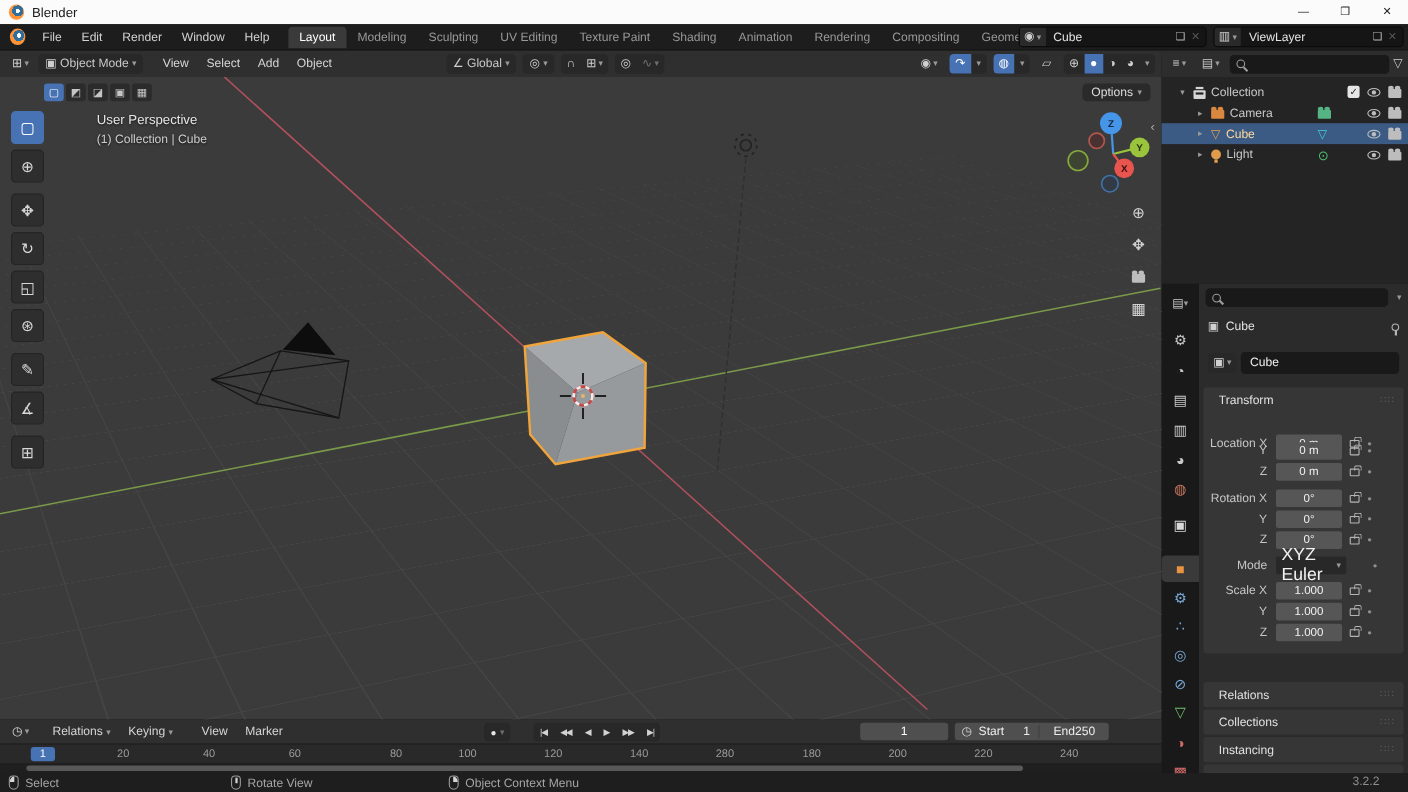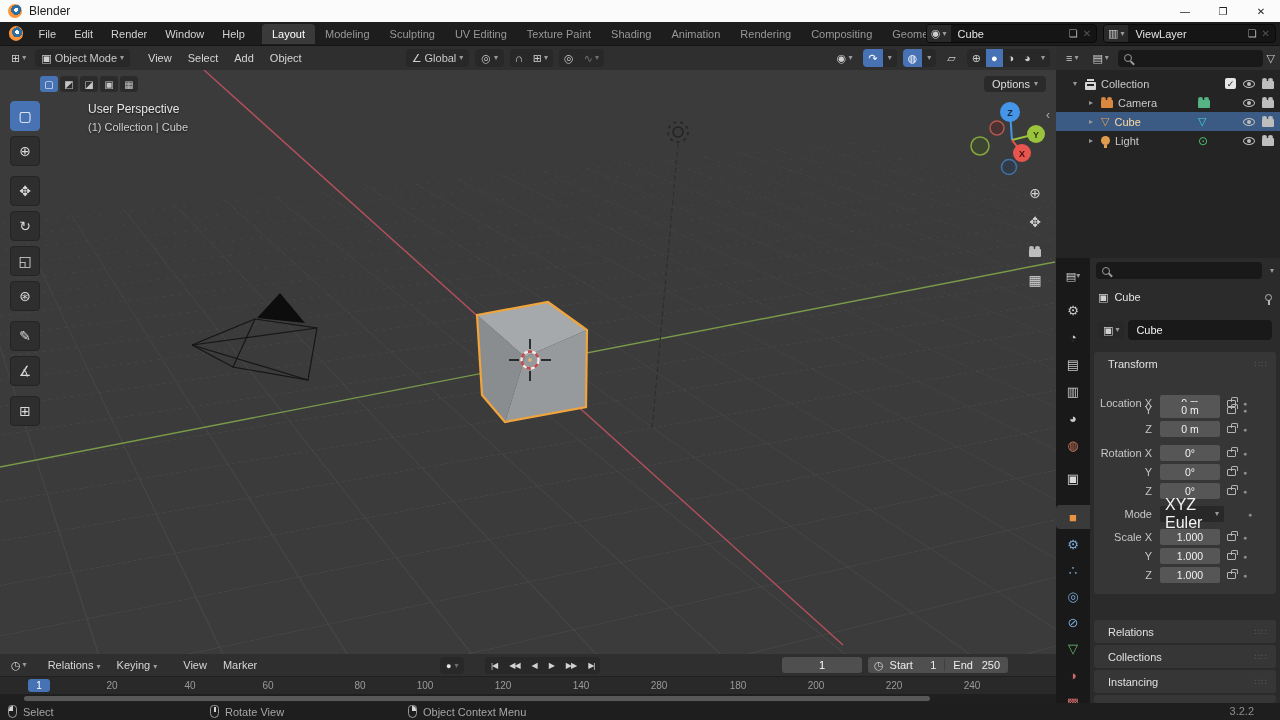--- a/index.html
+++ b/index.html
@@ -669,21 +669,21 @@
     </div>
     <div class="frame-field">
         <span>1</span>
       </div>
     <div class="range-group">
       <span style="padding:0 6px" class="icon">◷</span>
       <span style="flex:1;display:flex;justify-content:space-between;padding-right:8px;border-right:1px solid #3f3f3f">
           <span>Start</span>
           <span>1</span>
         </span>
-      <span style="flex:1;display:flex;justify-content:space-between;padding:0 8px">
+      <span style="flex:1;display:flex;justify-content:center;padding:0 8px">
           <span>End</span>
           <span>250</span>
         </span>
     </div>
   </div>
 
   <div class="ruler abs">
     <span class="tick" style="left:112px">20</span>
     <span class="tick" style="left:190px">40</span>
     <span class="tick" style="left:268px">60</span>

